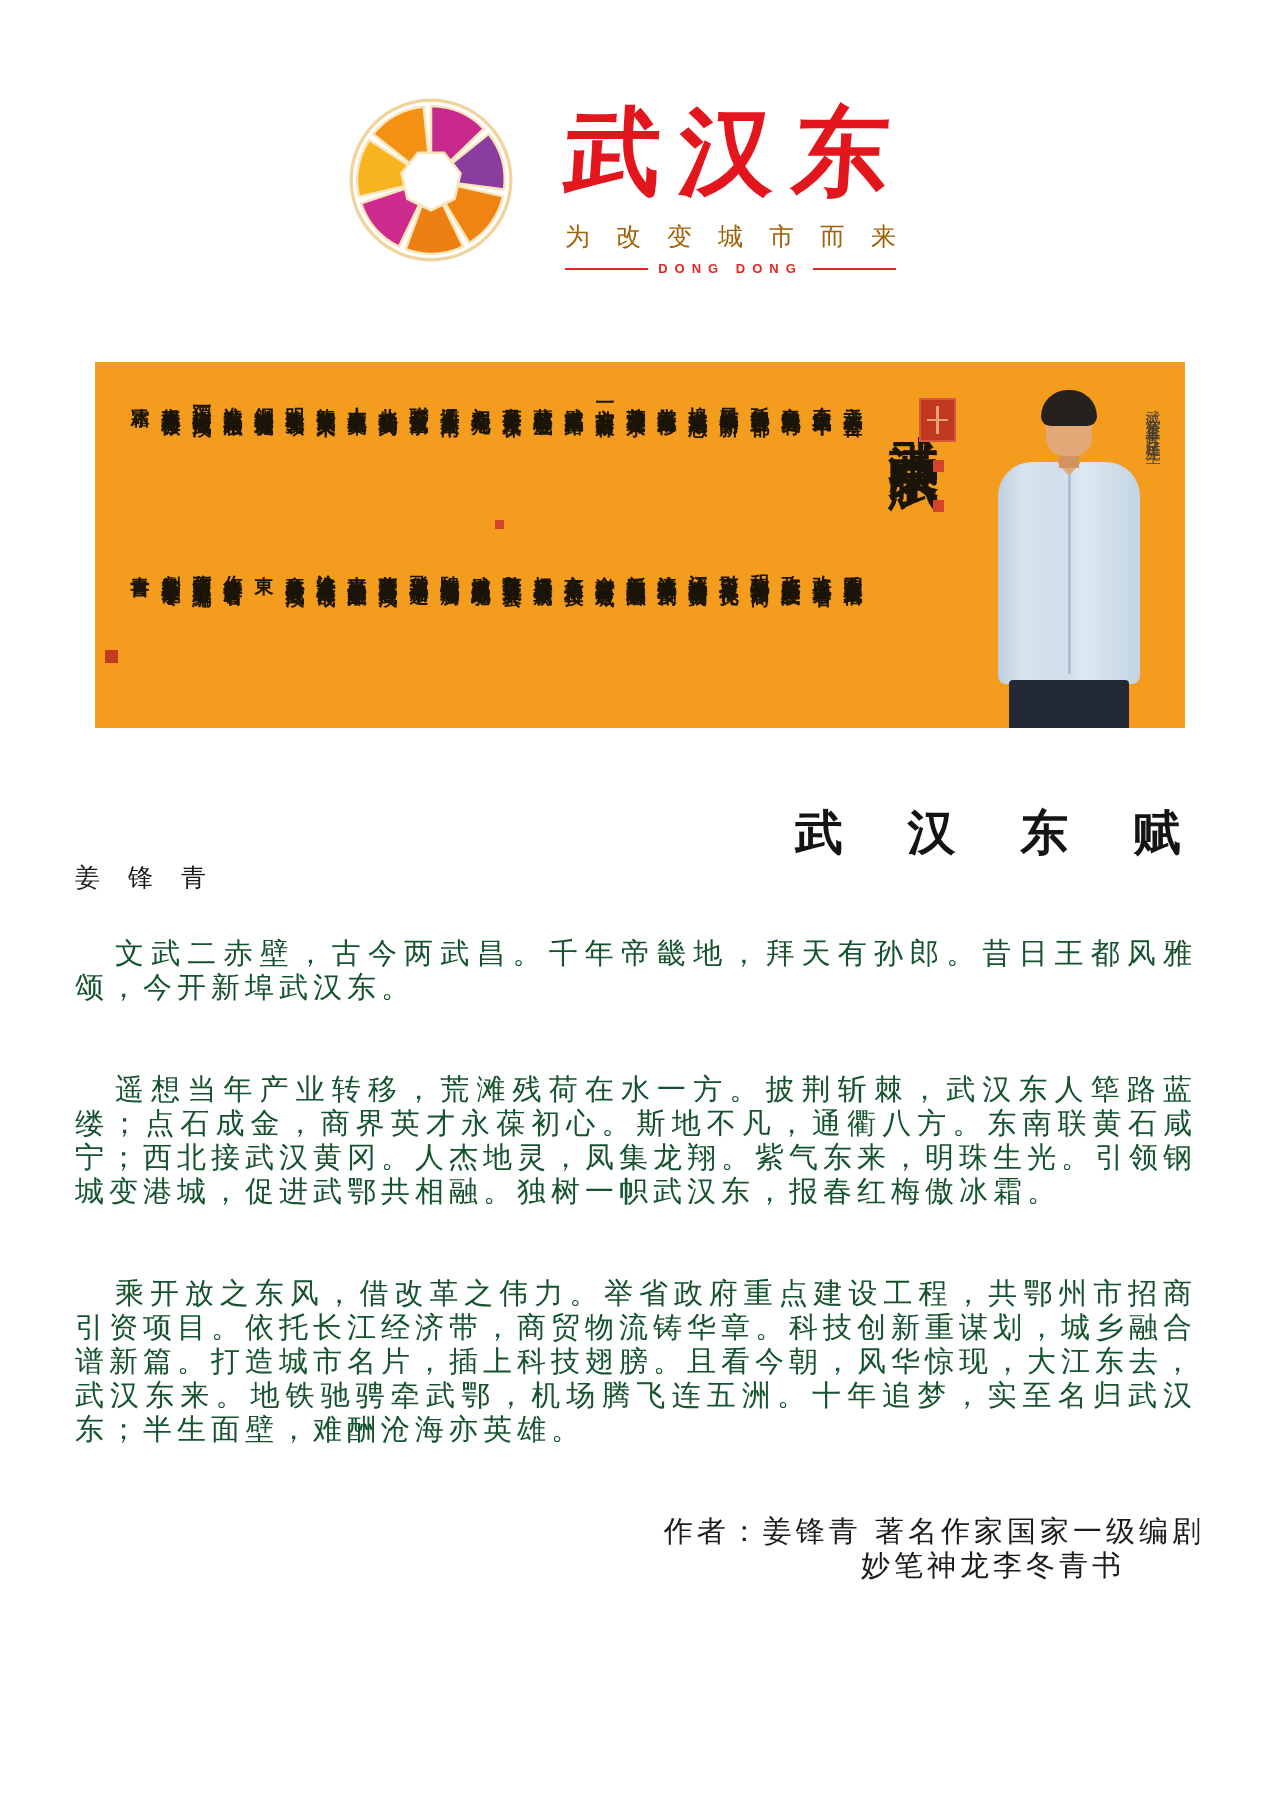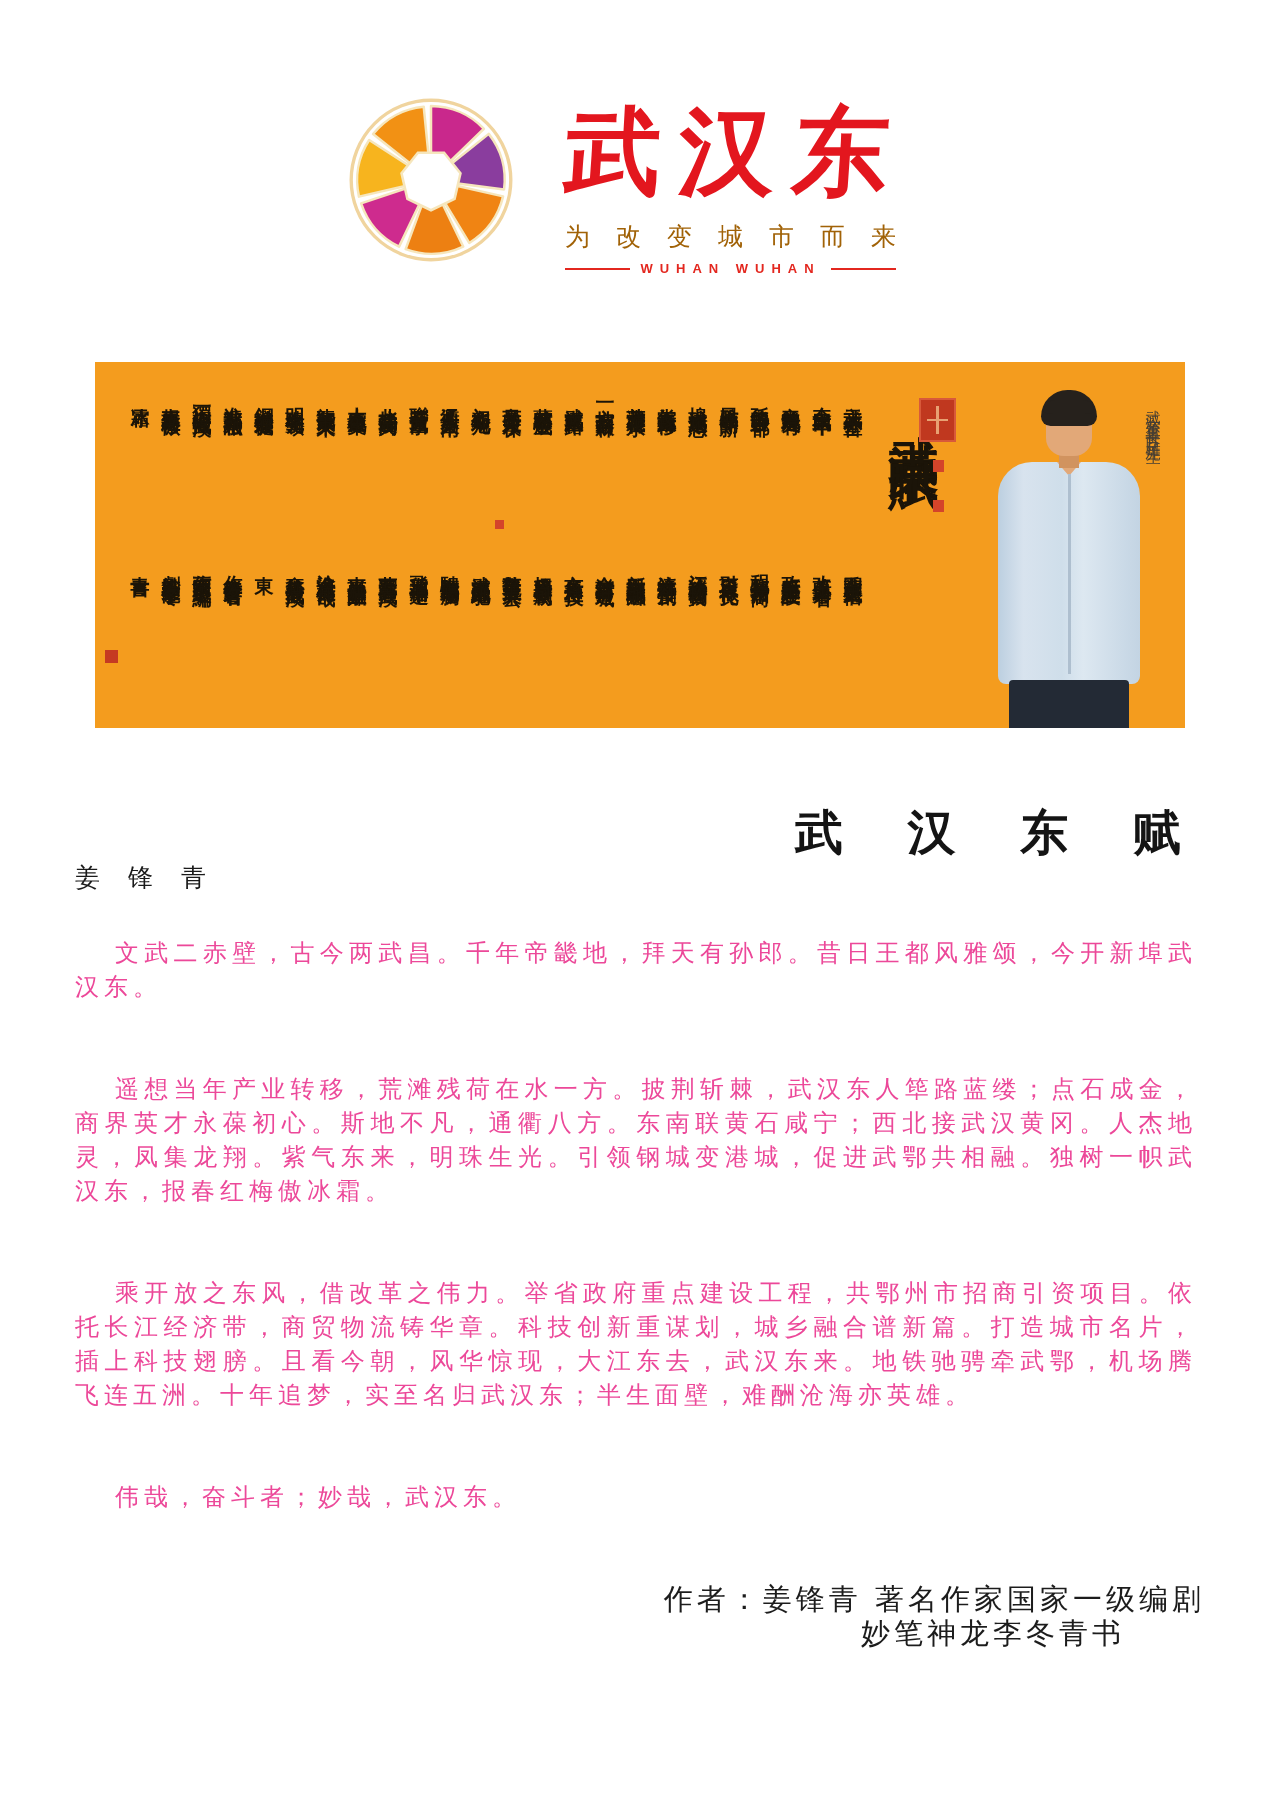--- a/index.html
+++ b/index.html
@@ -59,22 +59,22 @@
   .man-pants{position:absolute;left:11px;bottom:0;width:120px;height:48px;background:#232a35;
              border-radius:4px 4px 0 0;}
   .banner-caption{position:absolute;left:1048px;top:36px;height:260px;writing-mode:vertical-rl;
                   text-orientation:upright;font-size:15px;letter-spacing:4px;color:#453e33;}
 
   
   .article{position:absolute;left:75px;top:806px;width:1130px;}
   .article h1{margin:0;font-size:48px;line-height:52px;font-weight:600;text-align:right;
               letter-spacing:24px;color:#141414;white-space:nowrap;}
   .author{margin-top:6px;font-size:25px;line-height:28px;text-align:left;letter-spacing:10px;color:#1a1a1a;}
-  .para{margin:0 8px 68px 0;font-size:24px;line-height:34px;letter-spacing:5px;
-        text-align:justify;text-align-last:left;text-indent:40px;color:#ec4899;}
+  .para{margin:0 8px 68px 0;font-size:29px;line-height:34px;letter-spacing:5px;
+        text-align:justify;text-align-last:left;text-indent:40px;color:#14532d;}
   .para.first{margin-top:44px;}
   .attr{margin-top:16px;text-align:right;font-size:29px;line-height:34px;letter-spacing:4px;color:#1c1c1c;}
   .attr .attr2{margin-right:80px;}
 </style>
 </head>
 <body>
 
 <div class="page">
 
   <header class="logo-block">
@@ -91,21 +91,21 @@
           <path d="M100,12 A88,88 0 0 1 163,39 L100,100 Z" fill="#f29114" transform="rotate(308.4 100 100)"></path>
         </g>
         <polygon points="115.6,67.6 135.1,92 128.1,122.4 100,136 71.9,122.4 64.9,92 84.4,67.6" fill="#ffffff" stroke="#f6e6bc" stroke-width="3"></polygon>
       </svg>
     </div>
     <div class="logo-text">
       <div class="brand">武汉东</div>
       <div class="tagline">为改变城市而来</div>
       <div class="latin-row">
         <span class="rule"></span>
-        <span class="latin">WUHAN WUHAN</span>
+        <span class="latin">DONG DONG</span>
         <span class="rule"></span>
       </div>
     </div>
   </header>
 
   <section class="banner">
     <div class="band band1">
         <span class="col">文武二赤壁古</span>
         <span class="col">今兩武昌千年</span>
         <span class="col">帝畿地拜天有</span>
@@ -180,21 +180,20 @@
     <div class="banner-caption">武汉东董事长甘臣雄先生</div>
   </section>
 
   <article class="article">
     <h1>武 汉 东 赋</h1>
     <div class="author">姜 锋 青</div>
 
     <p class="para first">文武二赤壁，古今两武昌。千年帝畿地，拜天有孙郎。昔日王都风雅颂，今开新埠武汉东。</p>
     <p class="para">遥想当年产业转移，荒滩残荷在水一方。披荆斩棘，武汉东人筚路蓝缕；点石成金，商界英才永葆初心。斯地不凡，通衢八方。东南联黄石咸宁；西北接武汉黄冈。人杰地灵，凤集龙翔。紫气东来，明珠生光。引领钢城变港城，促进武鄂共相融。独树一帜武汉东，报春红梅傲冰霜。</p>
     <p class="para">乘开放之东风，借改革之伟力。举省政府重点建设工程，共鄂州市招商引资项目。依托长江经济带，商贸物流铸华章。科技创新重谋划，城乡融合谱新篇。打造城市名片，插上科技翅膀。且看今朝，风华惊现，大江东去，武汉东来。地铁驰骋牵武鄂，机场腾飞连五洲。十年追梦，实至名归武汉东；半生面壁，难酬沧海亦英雄。</p>
-    <p class="para">伟哉，奋斗者；妙哉，武汉东。</p>
 
     <div class="attr">
       <div>作者：姜锋青 著名作家国家一级编剧</div>
       <div class="attr2">妙笔神龙李冬青书</div>
     </div>
   </article>
 
 </div>
 
 </body></html>

